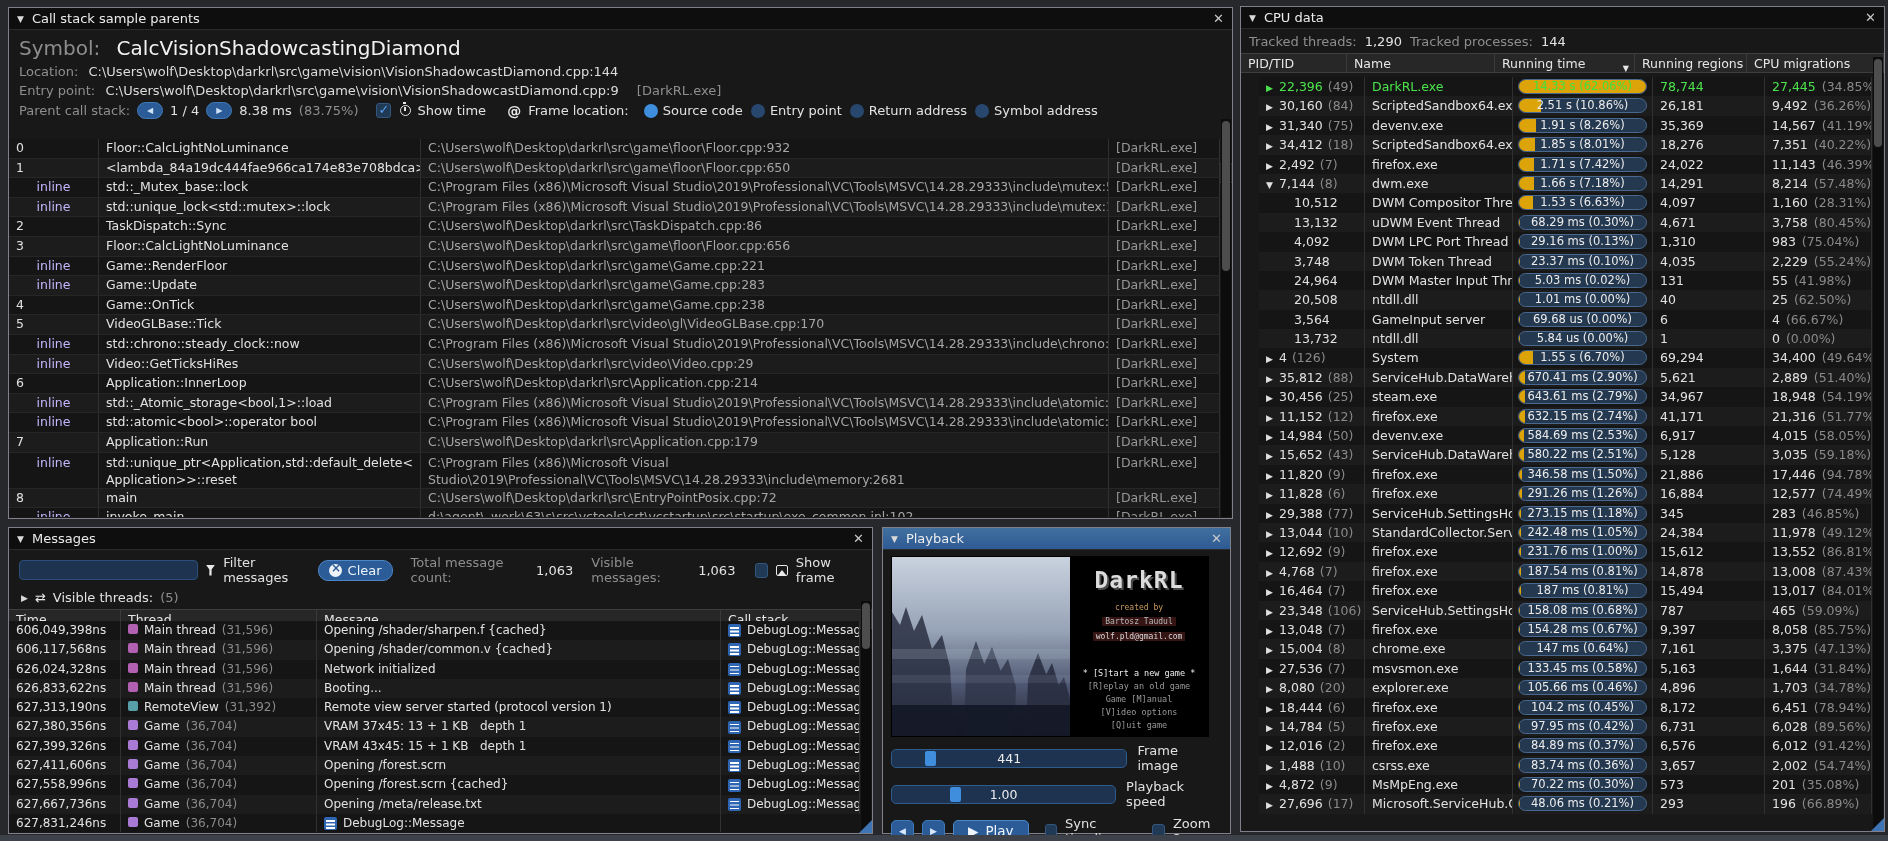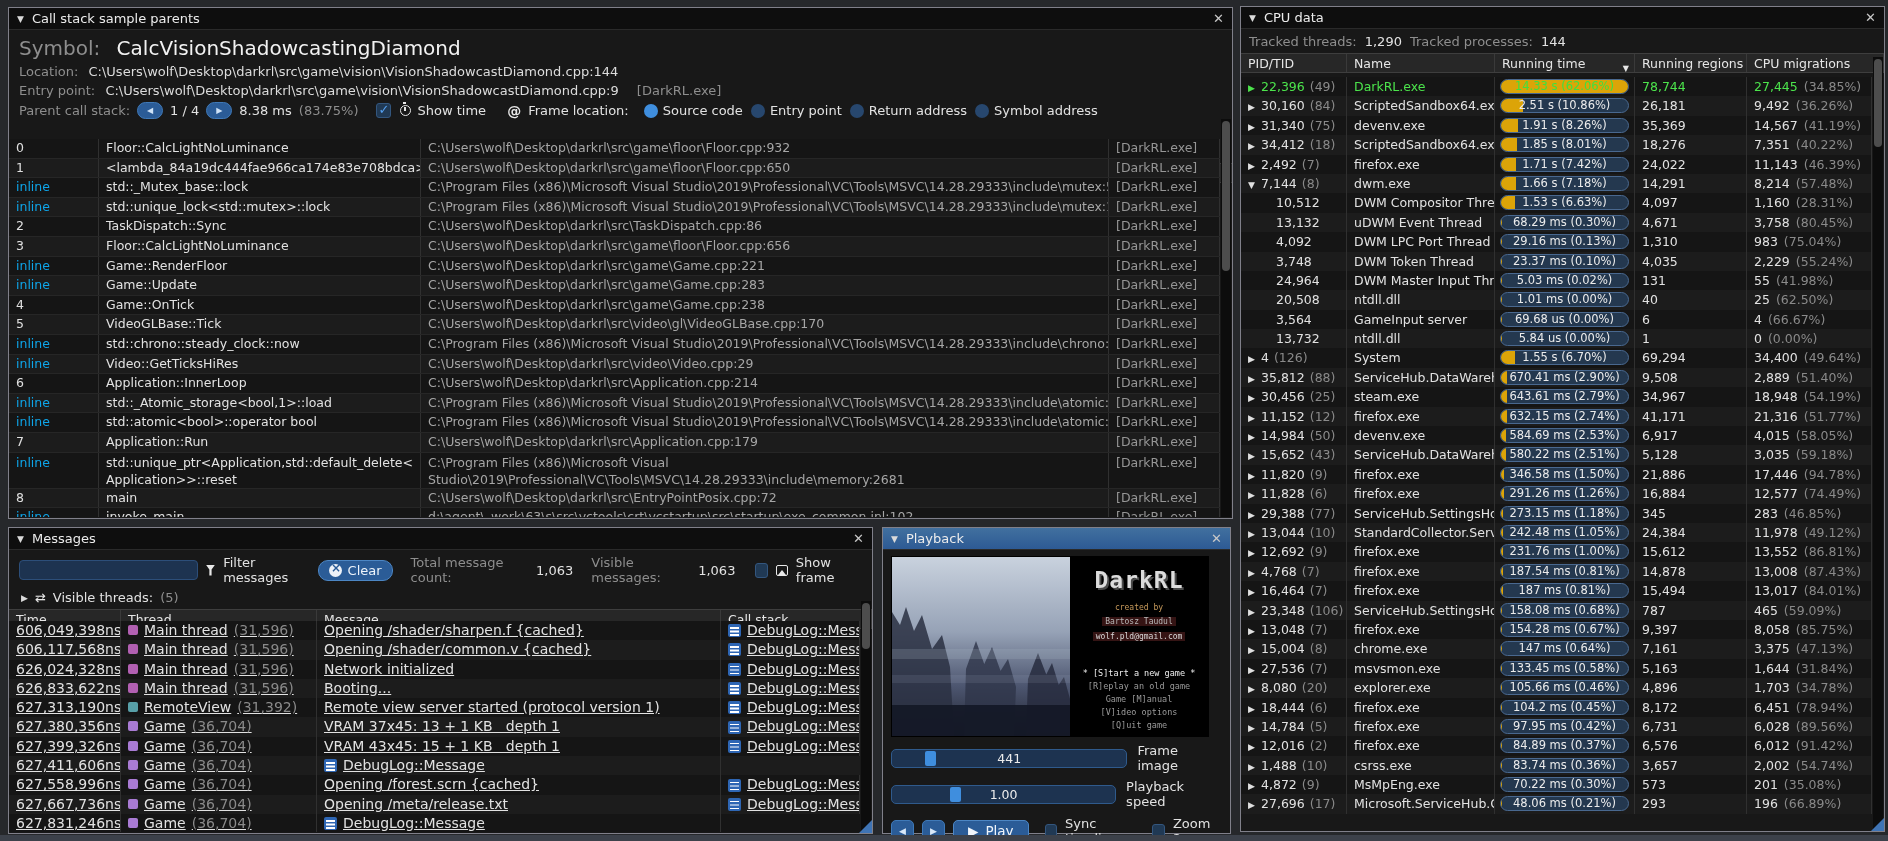--- a/index.html
+++ b/index.html
@@ -46,21 +46,21 @@
   .rows { overflow:hidden; }
 
   .cs-grid { grid-template-columns:90px 322px 688px 1fr;margin-top:36px; }
   .cs-row { display:grid; grid-template-columns:90px 322px 688px 1fr; min-height:18.6px;
     line-height:18.6px; font-size:12.5px; border-bottom:1px solid #262626; }
   .cs-row:nth-child(odd) { background:#151515; }
   .cs-row:nth-child(even) { background:#1c1c1c; }
   .cs-row .loc { color:#a6a6a6; }
   .cs-row .img { color:#969696; }
   .cs-row .frame { color:#e0e0e0; }
-  .cs-row.inl .frame { color:#0ea5e9; }
+  .cs-row.inl .frame { color:#c4b5fd;text-align:center; }
   .cs-row.wrap .cell { white-space:normal; overflow-wrap:anywhere; line-height:17px; padding-top:1px; }
 
   .vscroll { position:absolute; right:1px; width:10px; background:#0c0c0c; }
   .vthumb { position:absolute; left:1px; right:1px; background:#4d4d4d; border-radius:5px; }
 
   
   .panel-messages { left:8px; top:527px; width:865px; height:307px; }
   .filter-row { display:flex; align-items:center; gap:8px; padding:5px 10px 3px 10px; font-size:13px; }
   .filter-input { width:208px; height:20px; background:#1d3350; border:1px solid #2c4e79;
     border-radius:4px; color:#e8e8e8; padding:0 5px; font-size:12px; }
@@ -71,21 +71,21 @@
   .clearx-icon { width:13px; height:13px; border-radius:50%; background:#eef2f8; position:relative; display:inline-block; }
   .clearx-icon::after { content:'×'; position:absolute; left:2.5px; top:-3px; color:#2b5c97; font-size:12px; font-weight:bold; }
   .imgframe-icon { width:13px; height:11px; border:1px solid #e8e8e8; border-radius:2px;
     position:relative; display:inline-block; overflow:hidden; }
   .imgframe-icon::after { content:''; position:absolute; bottom:0; left:1px; width:0; height:0;
     border-left:4px solid transparent; border-right:4px solid transparent; border-bottom:5px solid #e8e8e8; }
   .threads-row { display:flex; align-items:center; gap:7px; padding:2px 10px 4px 12px; font-size:13px; }
   .shuffle-icon { color:#e8e8e8; font-size:13px; }
   .msg-grid { grid-template-columns:112px 196px 404px 1fr; }
   .msg-row { display:grid; grid-template-columns:112px 196px 404px 1fr; height:19.3px;
-    line-height:19.3px; font-size:14px;text-decoration:underline; }
+    line-height:19.3px; font-size:12px; }
   .msg-row:nth-child(odd) { background:#151515; }
   .msg-row:nth-child(even) { background:#1c1c1c; }
   .tchip { width:10px; height:10px; border-radius:2px; display:inline-block; margin-right:6px; }
   .tid { color:#8a8a8a; margin-left:6px; }
   .cs-cell { display:flex; align-items:center; gap:6px; }
   .csl-icon { width:13px; height:13px; border-radius:2px; background:#2e66b4; position:relative; flex:none; }
   .csl-icon::before { content:''; position:absolute; left:2px; right:2px; top:3px; height:1.5px;
     background:#fff; box-shadow:0 3.5px 0 #fff, 0 7px 0 #fff; }
 
   
@@ -110,21 +110,21 @@
   .sqbtn { width:28px; height:22px; border-radius:5px; background:#2b5c97; border:1px solid #3f79b8;
     color:#d9e8f8; font-size:9px; display:flex; align-items:center; justify-content:center; cursor:pointer; }
   .playbtn { display:flex; align-items:center; gap:7px; height:22px; padding:0 14px; border-radius:5px;
     background:#2b5c97; border:1px solid #4c86c4; color:#f0f5fb; font-size:13.5px; cursor:pointer; }
 
   
   .panel-cpu { left:1240px; top:6px; width:645px; height:826px; }
   .cpu-stats { display:flex; gap:8px; padding:5px 8px 4px 8px; font-size:13px; }
   .cpu-grid { grid-template-columns:106px 148px 140px 112px 1fr; }
   .cpu-row { display:grid; grid-template-columns:106px 148px 140px 112px 1fr; height:19.4px;
-    line-height:19.4px; font-size:12.5px; }
+    line-height:19.4px; font-size:12.5px;margin-left:18px; }
   .cpu-row:nth-child(odd) { background:#151515; }
   .cpu-row:nth-child(even) { background:#1c1c1c; }
   .cpu-row .arrow { display:inline-block; width:13px; font-size:9px; color:#e0e0e0; }
   .cpu-row.hl .arrow, .cpu-row.hl .pid, .cpu-row.hl .pname, .cpu-row.hl .regions, .cpu-row.hl .mignum { color:#4ce44c; }
   .cnt { color:#8a8a8a; margin-left:5px; }
   .pct { color:#8a8a8a; margin-left:6px; }
   .cpu-row.child { border-top:0; }
   .cpu-row.child .pidcell { padding-left:22px; }
   .bar { position:relative; height:15px; margin:2px 5px; border:1px solid #49688f; border-radius:8px;
     background:#24384f; overflow:hidden; text-align:center; }
@@ -461,20 +461,21 @@
       <span>DebugLog::Message</span>
 
     </div>
   </div>
 
   <div class="msg-row">
     <div class="cell">627,411,606ns</div>
     <div class="cell">
       <span class="tchip" style="background: rgb(169, 123, 212);"></span><span>Game</span><span class="tid">(36,704)</span>
     </div>
+    <div class="cell">Opening /forest.scrn</div>
     <div class="cell cs-cell">
       <span class="csl-icon"></span>
       <span>DebugLog::Message</span>
 
     </div>
   </div>
 
   <div class="msg-row">
     <div class="cell">627,558,996ns</div>
     <div class="cell">
@@ -885,21 +886,21 @@
     <div class="cell pidcell">
       <span class="arrow">▶</span><span class="pid">35,812</span><span class="cnt">(88)</span>
     </div>
     <div class="cell pname">ServiceHub.DataWarehou</div>
     <div class="cell" style="padding:0">
       <div class="bar">
         <div class="fill" style="width: 4.7%;"></div>
         <div class="bartext">670.41 ms (2.90%)</div>
       </div>
     </div>
-    <div class="cell regions">9,508</div>
+    <div class="cell regions">5,621</div>
     <div class="cell">
       <span class="mignum">2,889</span><span class="pct">(51.40%)</span>
     </div>
   </div>
 
   <div class="cpu-row">
     <div class="cell pidcell">
       <span class="arrow">▶</span><span class="pid">30,456</span><span class="cnt">(25)</span>
     </div>
     <div class="cell pname">steam.exe</div>

